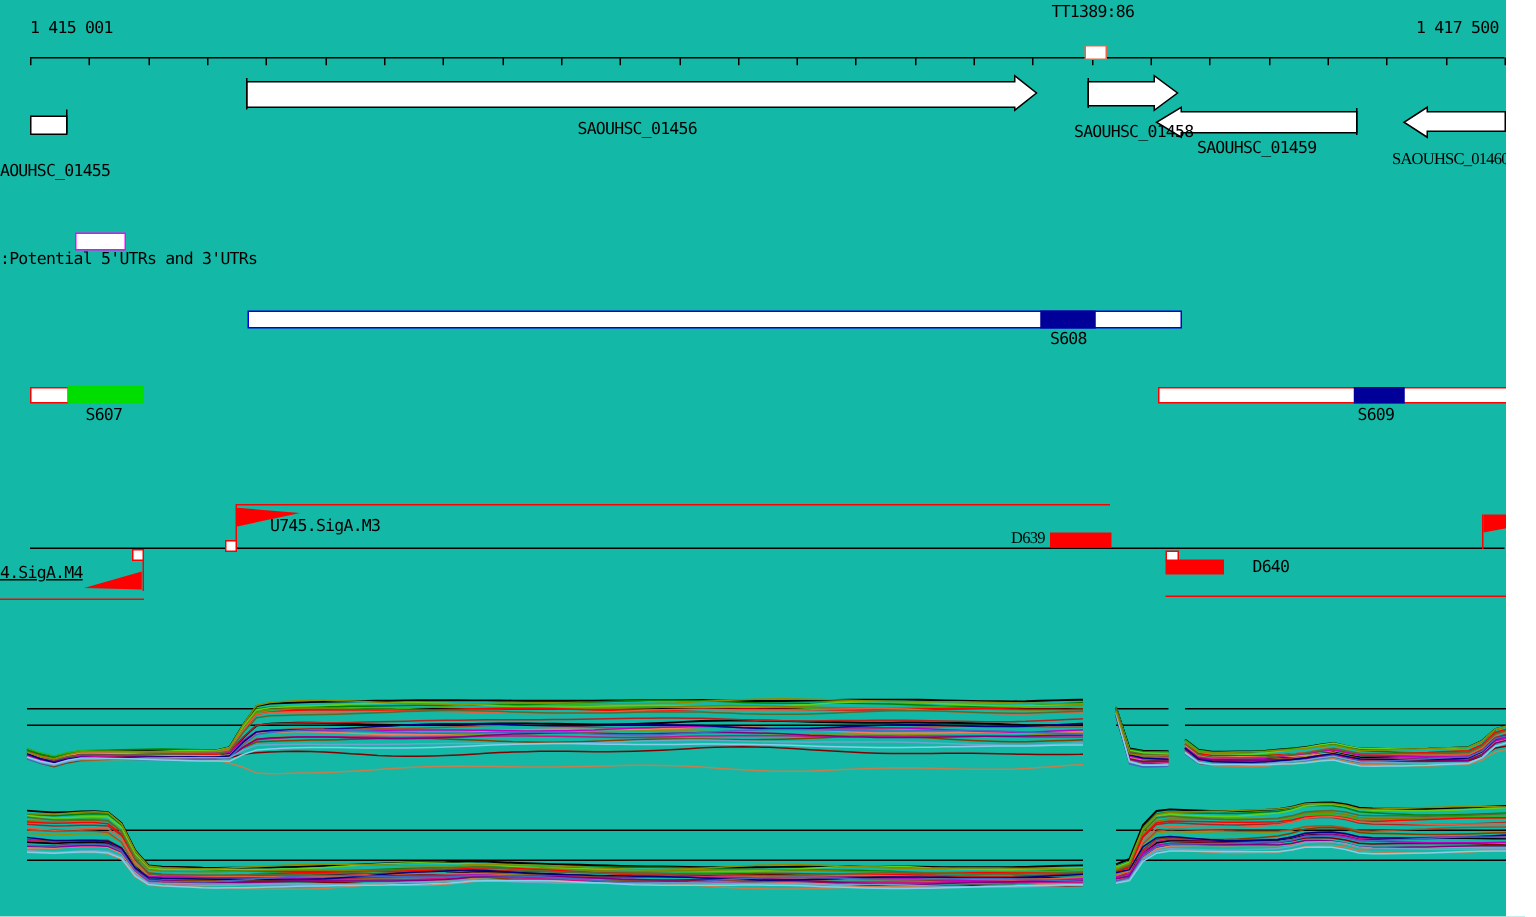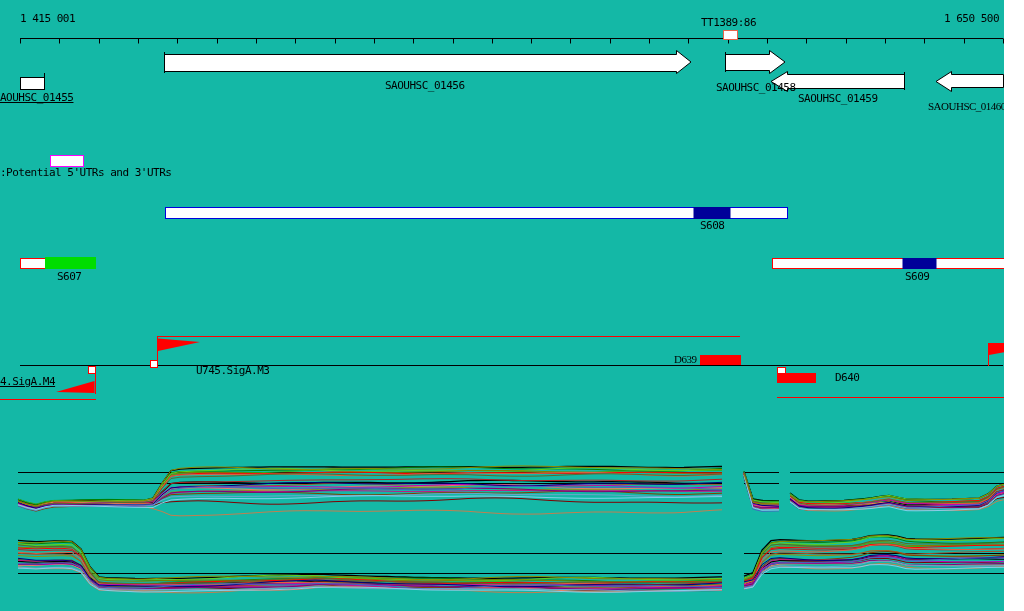--- a/index.html
+++ b/index.html
@@ -245,33 +245,33 @@
         <polyline points="18.0,568.2 27.0,568.5 36.0,568.9 45.0,568.4 54.0,568.0 63.0,568.0 72.0,568.7 81.0,572.2 90.0,583.9 99.0,589.6 108.0,590.5 117.0,591.0 126.0,591.4 135.0,591.8 144.0,592.0 153.0,591.9 162.0,591.8 171.0,591.6 180.0,591.3 189.0,591.1 198.0,590.9 207.0,590.7 216.0,590.6 225.0,590.4 234.0,590.3 243.0,590.2 252.0,590.1 261.0,589.9 270.0,589.8 279.0,589.5 288.0,589.2 297.0,588.8 306.0,588.2 315.0,587.4 324.0,587.2 333.0,587.1 342.0,587.1 351.0,587.1 360.0,587.2 369.0,587.4 378.0,587.7 387.0,588.1 396.0,588.5 405.0,588.9 414.0,589.4 423.0,589.8 432.0,590.0 441.0,590.1 450.0,590.2 459.0,590.2 468.0,590.2 477.0,590.1 486.0,590.1 495.0,590.0 504.0,590.0 513.0,590.1 522.0,590.2 531.0,590.4 540.0,590.7 549.0,591.1 558.0,591.4 567.0,591.7 576.0,592.0 585.0,592.2 594.0,592.3 603.0,592.3 612.0,592.2 621.0,592.1 630.0,591.8 639.0,591.6 648.0,591.3 657.0,591.0 666.0,590.8 675.0,590.6 684.0,590.5 693.0,590.3 702.0,590.1 711.0,589.9 720.0,589.8 722.0,589.8" fill="none" stroke="#87ceeb" stroke-width="1"></polyline>
         <polyline points="744.0,588.9 753.0,587.1 762.0,574.2 771.0,568.8 780.0,567.3 789.0,567.4 798.0,567.5 807.0,567.7 816.0,567.9 825.0,567.9 834.0,567.8 843.0,567.8 852.0,567.8 861.0,566.7 870.0,564.8 879.0,564.6 888.0,564.9 897.0,566.3 906.0,568.6 915.0,569.2 924.0,569.1 933.0,569.0 942.0,568.8 951.0,568.6 960.0,568.3 969.0,568.0 978.0,567.7 987.0,567.5 996.0,567.4 1005.0,567.3 1007.0,567.3" fill="none" stroke="#87ceeb" stroke-width="1"></polyline>
         <polyline points="18.0,544.9 27.0,545.8 36.0,546.7 45.0,546.6 54.0,546.5 63.0,546.6 72.0,547.2 81.0,554.6 90.0,572.4 99.0,582.5 108.0,583.3 117.0,583.3 126.0,583.3 135.0,583.4 144.0,583.4 153.0,583.3 162.0,583.3 171.0,583.2 180.0,583.2 189.0,583.2 198.0,583.1 207.0,582.9 216.0,582.7 225.0,582.3 234.0,581.7 243.0,581.2 252.0,580.6 261.0,580.0 270.0,579.5 279.0,579.1 288.0,578.8 297.0,578.5 306.0,578.3 315.0,578.0 324.0,578.3 333.0,578.9 342.0,579.5 351.0,580.1 360.0,580.6 369.0,581.0 378.0,581.4 387.0,581.7 396.0,581.9 405.0,582.1 414.0,582.3 423.0,582.4 432.0,582.4 441.0,582.4 450.0,582.5 459.0,582.7 468.0,582.9 477.0,583.2 486.0,583.4 495.0,583.6 504.0,583.7 513.0,583.8 522.0,583.7 531.0,583.6 540.0,583.4 549.0,583.2 558.0,582.9 567.0,582.5 576.0,582.3 585.0,582.0 594.0,581.9 603.0,581.8 612.0,581.9 621.0,582.0 630.0,582.1 639.0,582.3 648.0,582.5 657.0,582.6 666.0,582.7 675.0,582.8 684.0,582.7 693.0,582.4 702.0,582.1 711.0,581.7 720.0,581.4 722.0,581.3" fill="none" stroke="#556b2f" stroke-width="1"></polyline>
         <polyline points="744.0,580.3 753.0,576.6 762.0,554.2 771.0,545.1 780.0,544.2 789.0,544.8 798.0,545.4 807.0,546.0 816.0,546.4 825.0,546.5 834.0,546.3 843.0,546.0 852.0,545.5 861.0,543.9 870.0,541.4 879.0,540.6 888.0,540.3 897.0,541.4 906.0,543.5 915.0,543.9 924.0,543.9 933.0,543.9 942.0,544.0 951.0,544.1 960.0,543.9 969.0,543.8 978.0,543.5 987.0,543.2 996.0,542.8 1005.0,542.4 1007.0,542.3" fill="none" stroke="#556b2f" stroke-width="1"></polyline>
         <polyline points="18.0,542.5 27.0,542.7 36.0,542.8 45.0,542.1 54.0,541.5 63.0,541.2 72.0,541.7 81.0,549.2 90.0,567.1 99.0,577.4 108.0,578.5 117.0,578.8 126.0,579.0 135.0,579.2 144.0,579.1 153.0,578.7 162.0,578.2 171.0,577.8 180.0,577.3 189.0,576.8 198.0,576.5 207.0,576.3 216.0,576.2 225.0,576.2 234.0,576.2 243.0,576.4 252.0,576.6 261.0,576.8 270.0,577.1 279.0,577.2 288.0,577.3 297.0,577.3 306.0,577.0 315.0,576.4 324.0,576.4 333.0,576.5 342.0,576.6 351.0,576.7 360.0,576.9 369.0,577.2 378.0,577.6 387.0,578.0 396.0,578.5 405.0,578.9 414.0,579.4 423.0,579.7 432.0,579.8 441.0,579.7 450.0,579.5 459.0,579.2 468.0,578.8 477.0,578.3 486.0,577.8 495.0,577.3 504.0,576.9 513.0,576.6 522.0,576.4 531.0,576.4 540.0,576.6 549.0,576.8 558.0,577.2 567.0,577.6 576.0,577.9 585.0,578.3 594.0,578.6 603.0,578.8 612.0,578.9 621.0,578.9 630.0,578.8 639.0,578.7 648.0,578.6 657.0,578.6 666.0,578.7 675.0,578.8 684.0,579.0 693.0,579.1 702.0,579.3 711.0,579.5 720.0,579.7 722.0,579.7" fill="none" stroke="#8b8b00" stroke-width="1"></polyline>
         <polyline points="744.0,579.3 753.0,575.6 762.0,552.9 771.0,543.1 780.0,541.5 789.0,541.3 798.0,541.1 807.0,540.9 816.0,540.8 825.0,540.4 834.0,540.0 843.0,539.7 852.0,539.4 861.0,538.1 870.0,536.0 879.0,535.6 888.0,535.7 897.0,536.9 906.0,539.1 915.0,539.5 924.0,539.2 933.0,539.0 942.0,538.7 951.0,538.4 960.0,538.1 969.0,537.8 978.0,537.7 987.0,537.7 996.0,537.9 1005.0,538.1 1007.0,538.2" fill="none" stroke="#8b8b00" stroke-width="1"></polyline>
       </g>
   </svg>
 
   <div class="lbl" style="left:20px;top:13px;">1 415 001</div>
-  <div class="lbl" style="left:701px;top:17px;">TT1389:86</div>
-  <div class="lbl" style="left:944px;top:13px;">1 650 500</div>
-
-  <div class="lbl" style="left:0px;top:92px;text-decoration:underline;">AOUHSC_01455</div>
+  <div class="lbl" style="left:701px;top:2px;">TT1389:86</div>
+  <div class="lbl" style="left:944px;top:13px;">1 417 500</div>
+
+  <div class="lbl" style="left:0px;top:108px;">AOUHSC_01455</div>
   <div class="lbl" style="left:385px;top:80px;">SAOUHSC_01456</div>
   <div class="lbl" style="left:716px;top:82px;">SAOUHSC_01458</div>
   <div class="lbl" style="left:798px;top:93px;">SAOUHSC_01459</div>
   <div class="lbl" style="left:928px;top:101px;font-family:Liberation Serif, serif;">SAOUHSC_01460</div>
 
   <div class="lbl" style="left:0px;top:167px;">:Potential 5'UTRs and 3'UTRs</div>
 
   <div class="lbl" style="left:700px;top:220px;">S608</div>
   <div class="lbl" style="left:57px;top:271px;">S607</div>
   <div class="lbl" style="left:905px;top:271px;">S609</div>
 
-  <div class="lbl" style="left:196px;top:345px;margin-top:20px;">U745.SigA.M3</div>
+  <div class="lbl" style="left:180px;top:345px;">U745.SigA.M3</div>
   <div class="lbl" style="left:0px;top:376px;text-decoration:underline;">4.SigA.M4</div>
   <div class="lbl" style="left:674px;top:354px;font-family:Liberation Serif, serif;">D639</div>
   <div class="lbl" style="left:818px;top:372px;margin-left:17px;">D640</div>
 
 </div>
 
 </body></html>

